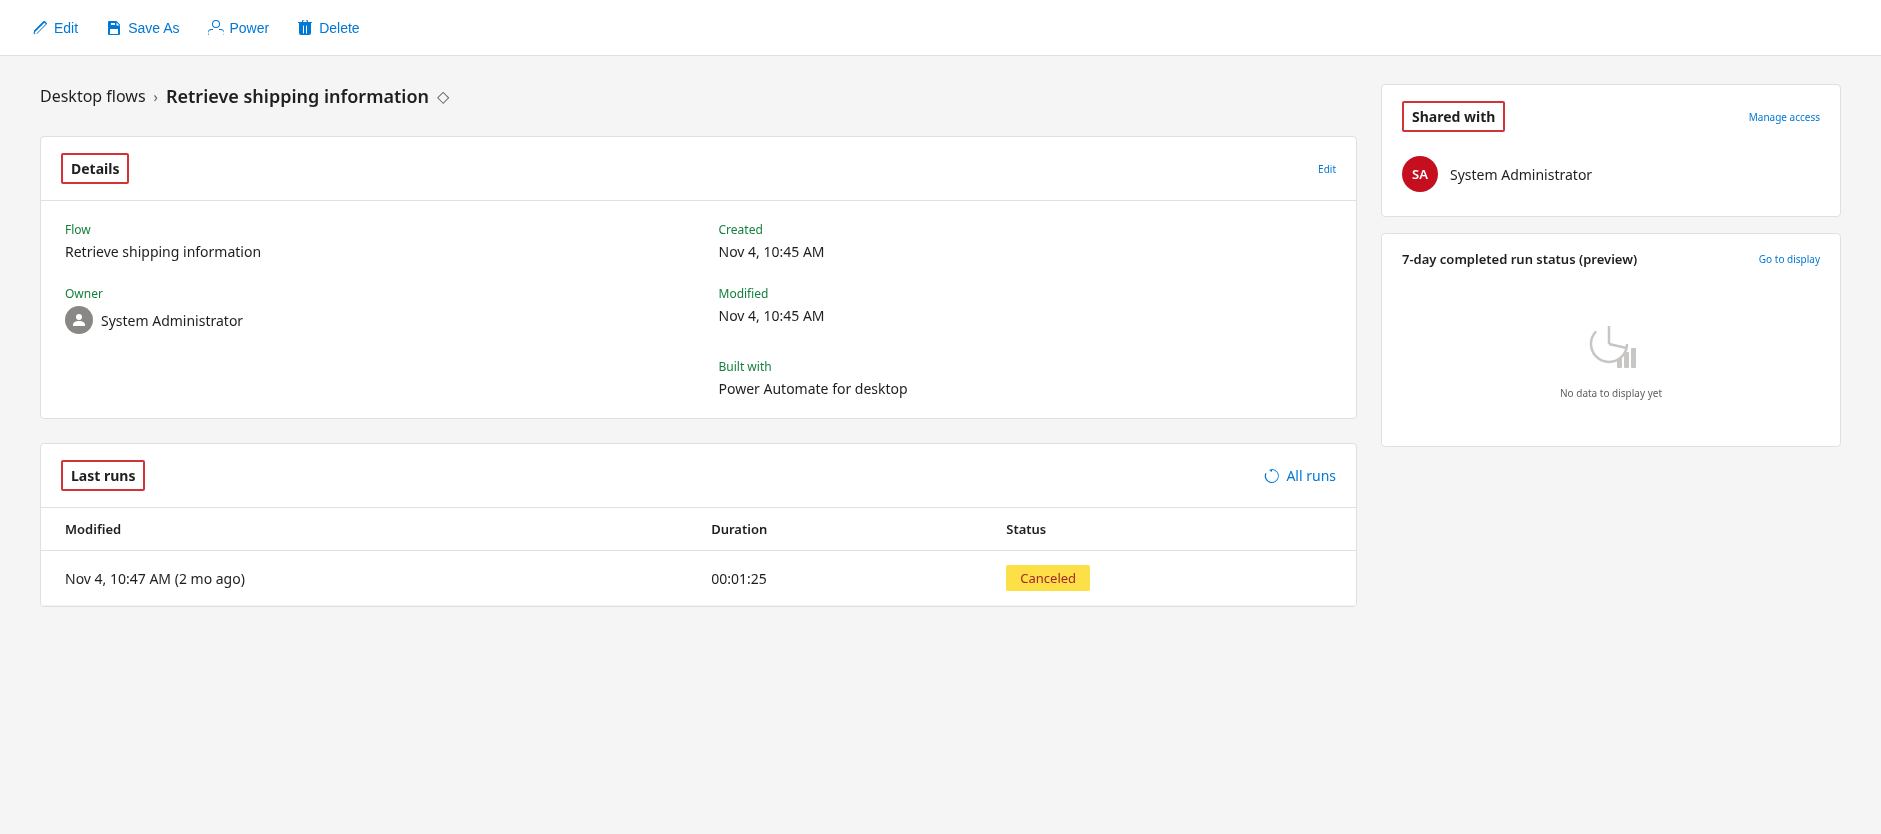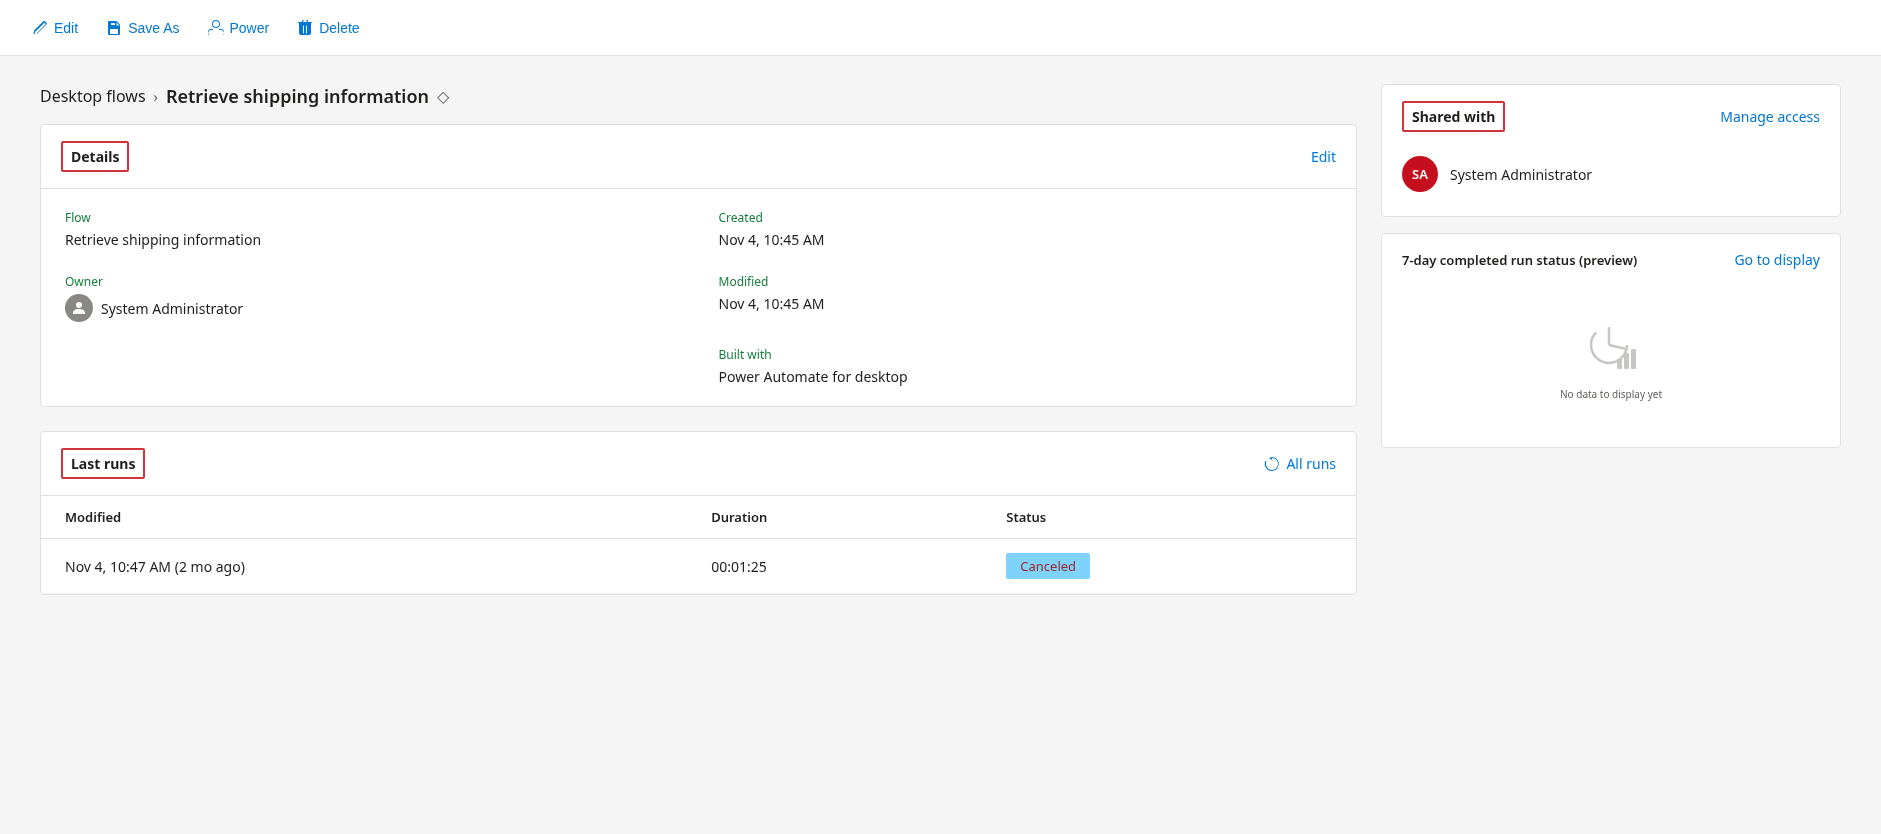--- a/index.html
+++ b/index.html
@@ -36,21 +36,21 @@
     
     .main {
       padding: 28px 40px;
       display: flex;
       gap: 24px;
       max-width: 1881px;
     }
 
     
     .breadcrumb-area {
-      margin-bottom: 16px;
+      margin-bottom: 28px;
     }
     .breadcrumb {
       display: flex;
       align-items: center;
       gap: 8px;
       font-size: 16px;
     }
     .breadcrumb-link {
       color: #201f1e;
       text-decoration: none;
@@ -104,21 +104,21 @@
       font-weight: 700;
       font-size: 14px;
       color: #201f1e;
       border: 2px solid #d13438;
       padding: 4px 8px;
       border-radius: 2px;
     }
     .card-action-link {
       color: #0078d4;
       text-decoration: none;
-      font-size: 14px;
+      font-size: 10px;
       cursor: pointer;
     }
 
     
     .details-body {
       padding: 20px 24px;
       display: grid;
       grid-template-columns: 1fr 1fr;
       gap: 24px 40px;
     }
@@ -170,21 +170,21 @@
       color: #201f1e;
       border-bottom: 1px solid #e0e0e0;
     }
     .runs-table td {
       padding: 14px 24px;
       font-size: 14px;
       color: #201f1e;
       border-bottom: 1px solid #f3f2f1;
     }
     .status-badge {
-      background: #7dd3fc;
+      background: #fde047;
       color: #a4262c;
       padding: 4px 14px;
       border-radius: 2px;
       font-size: 13px;
       display: inline-block;
     }
 
     
     .shared-card {
       background: #fff;

